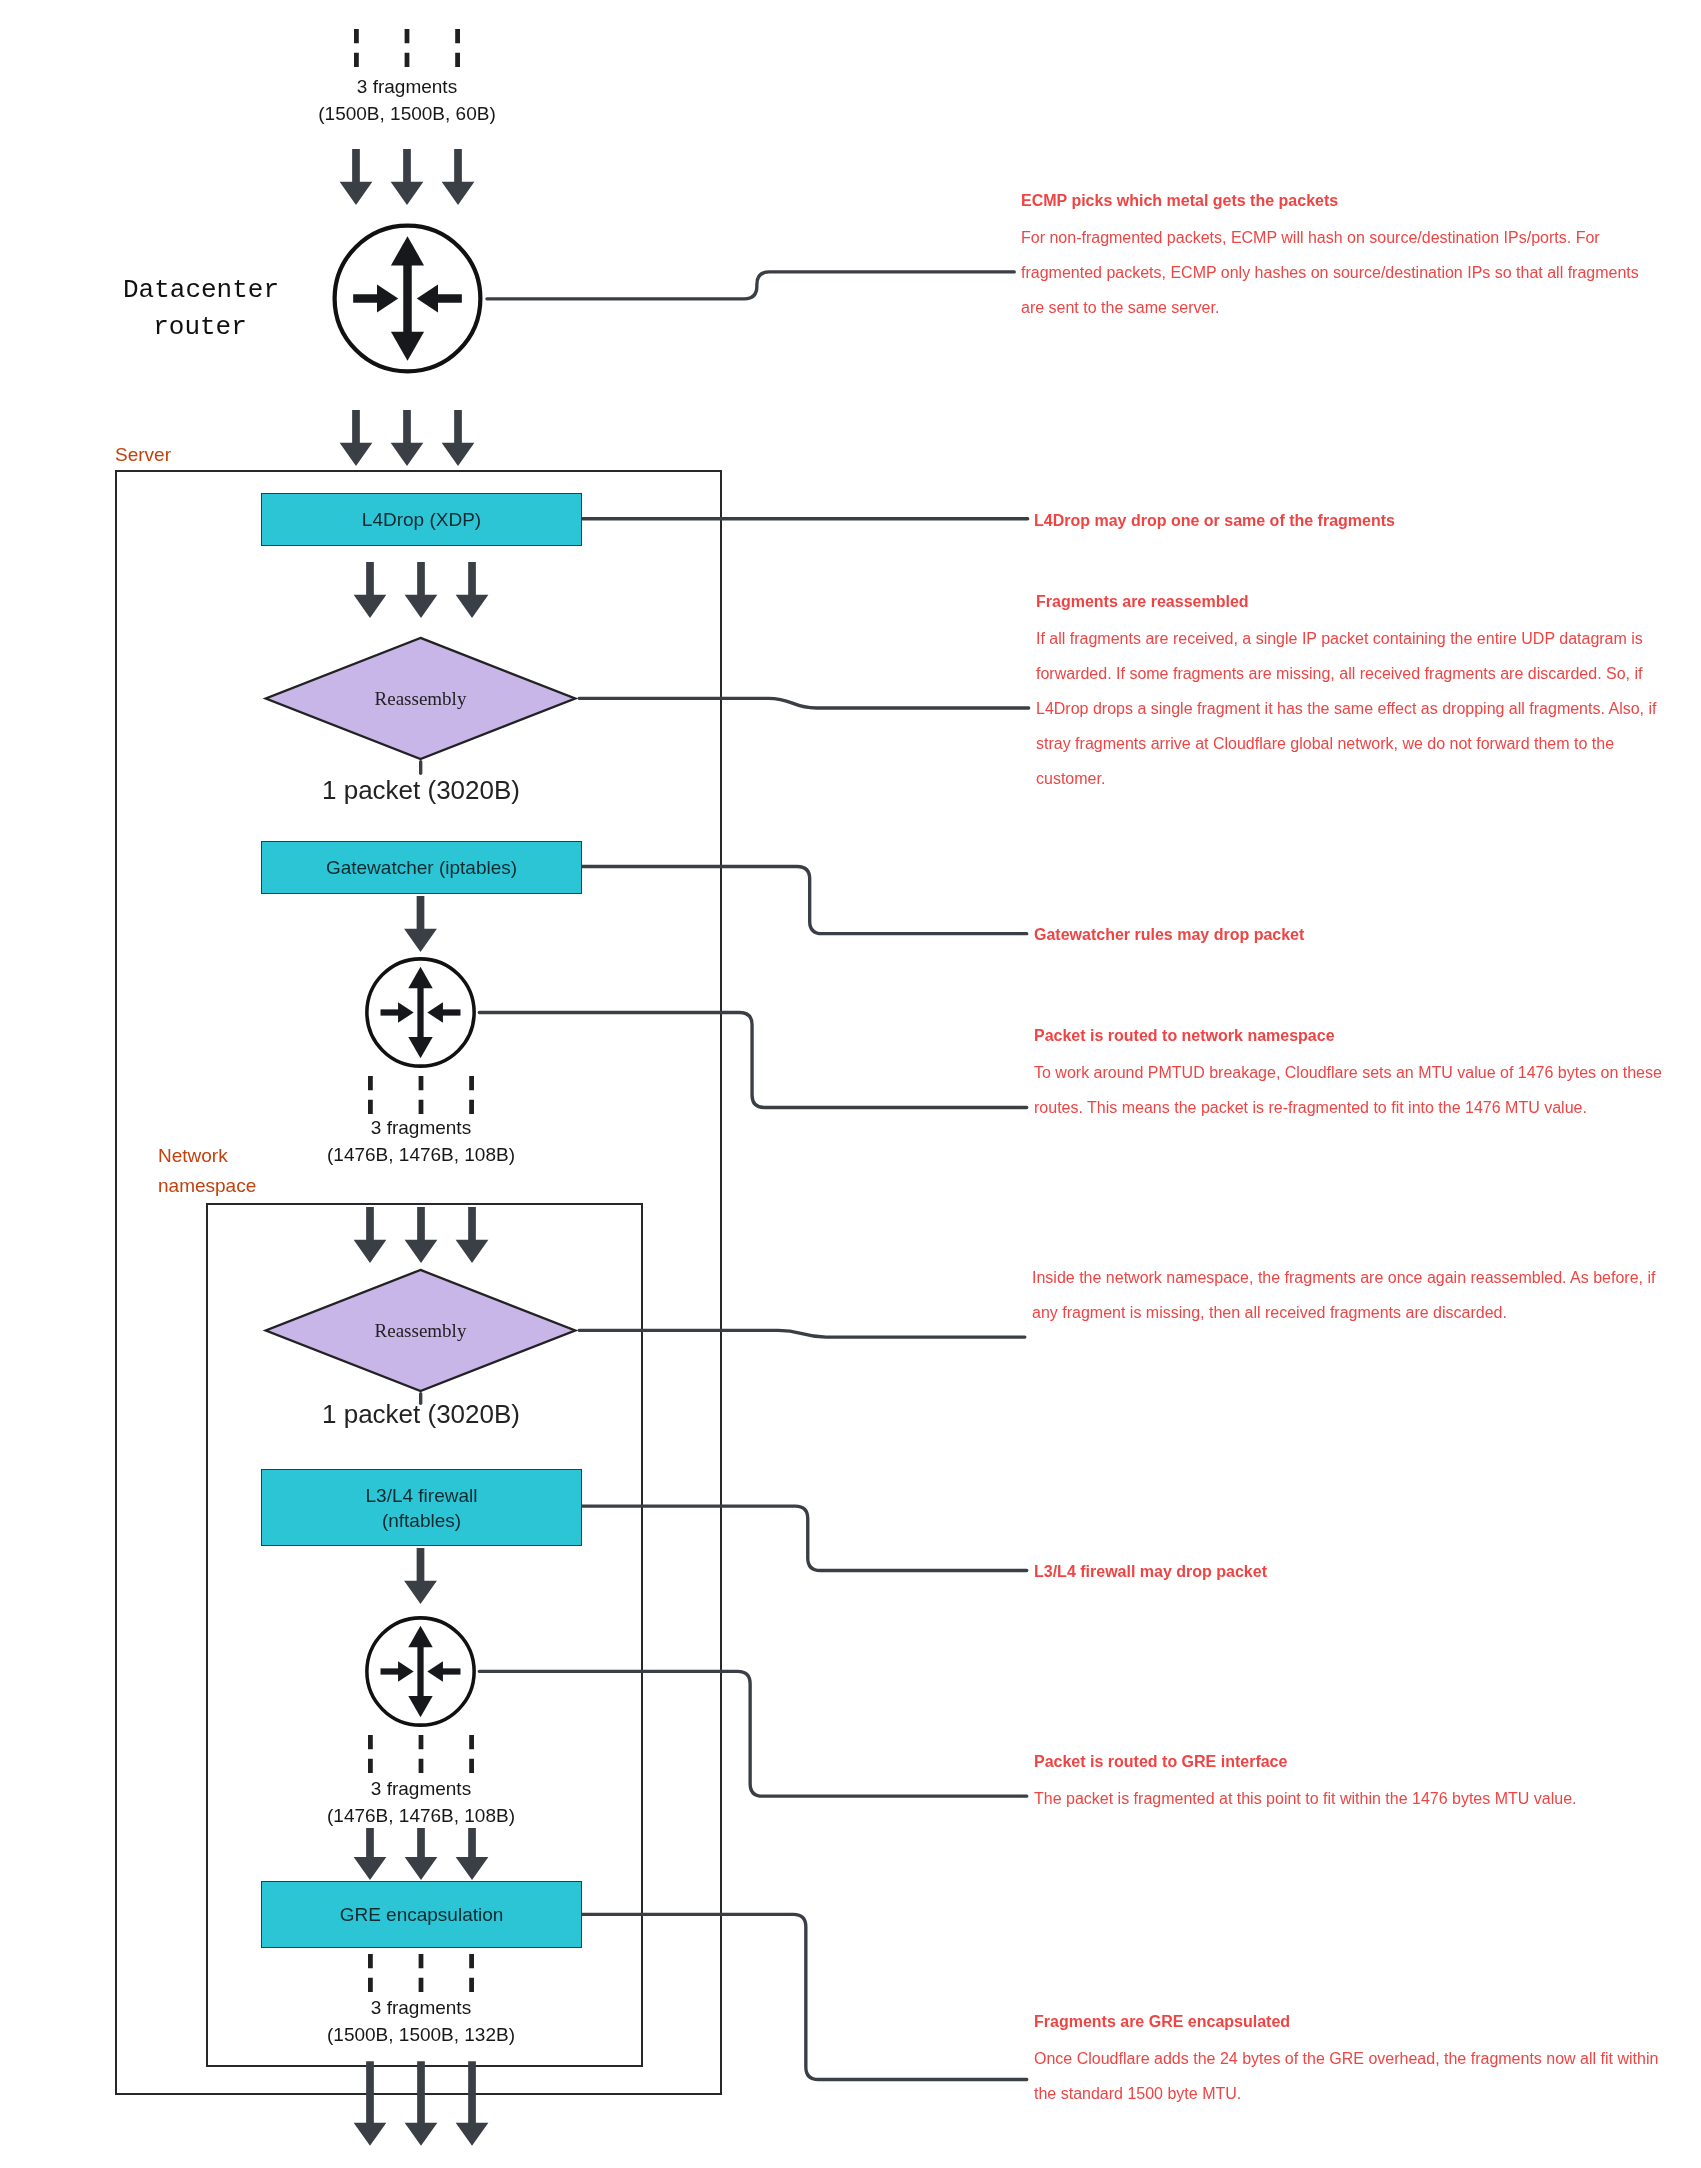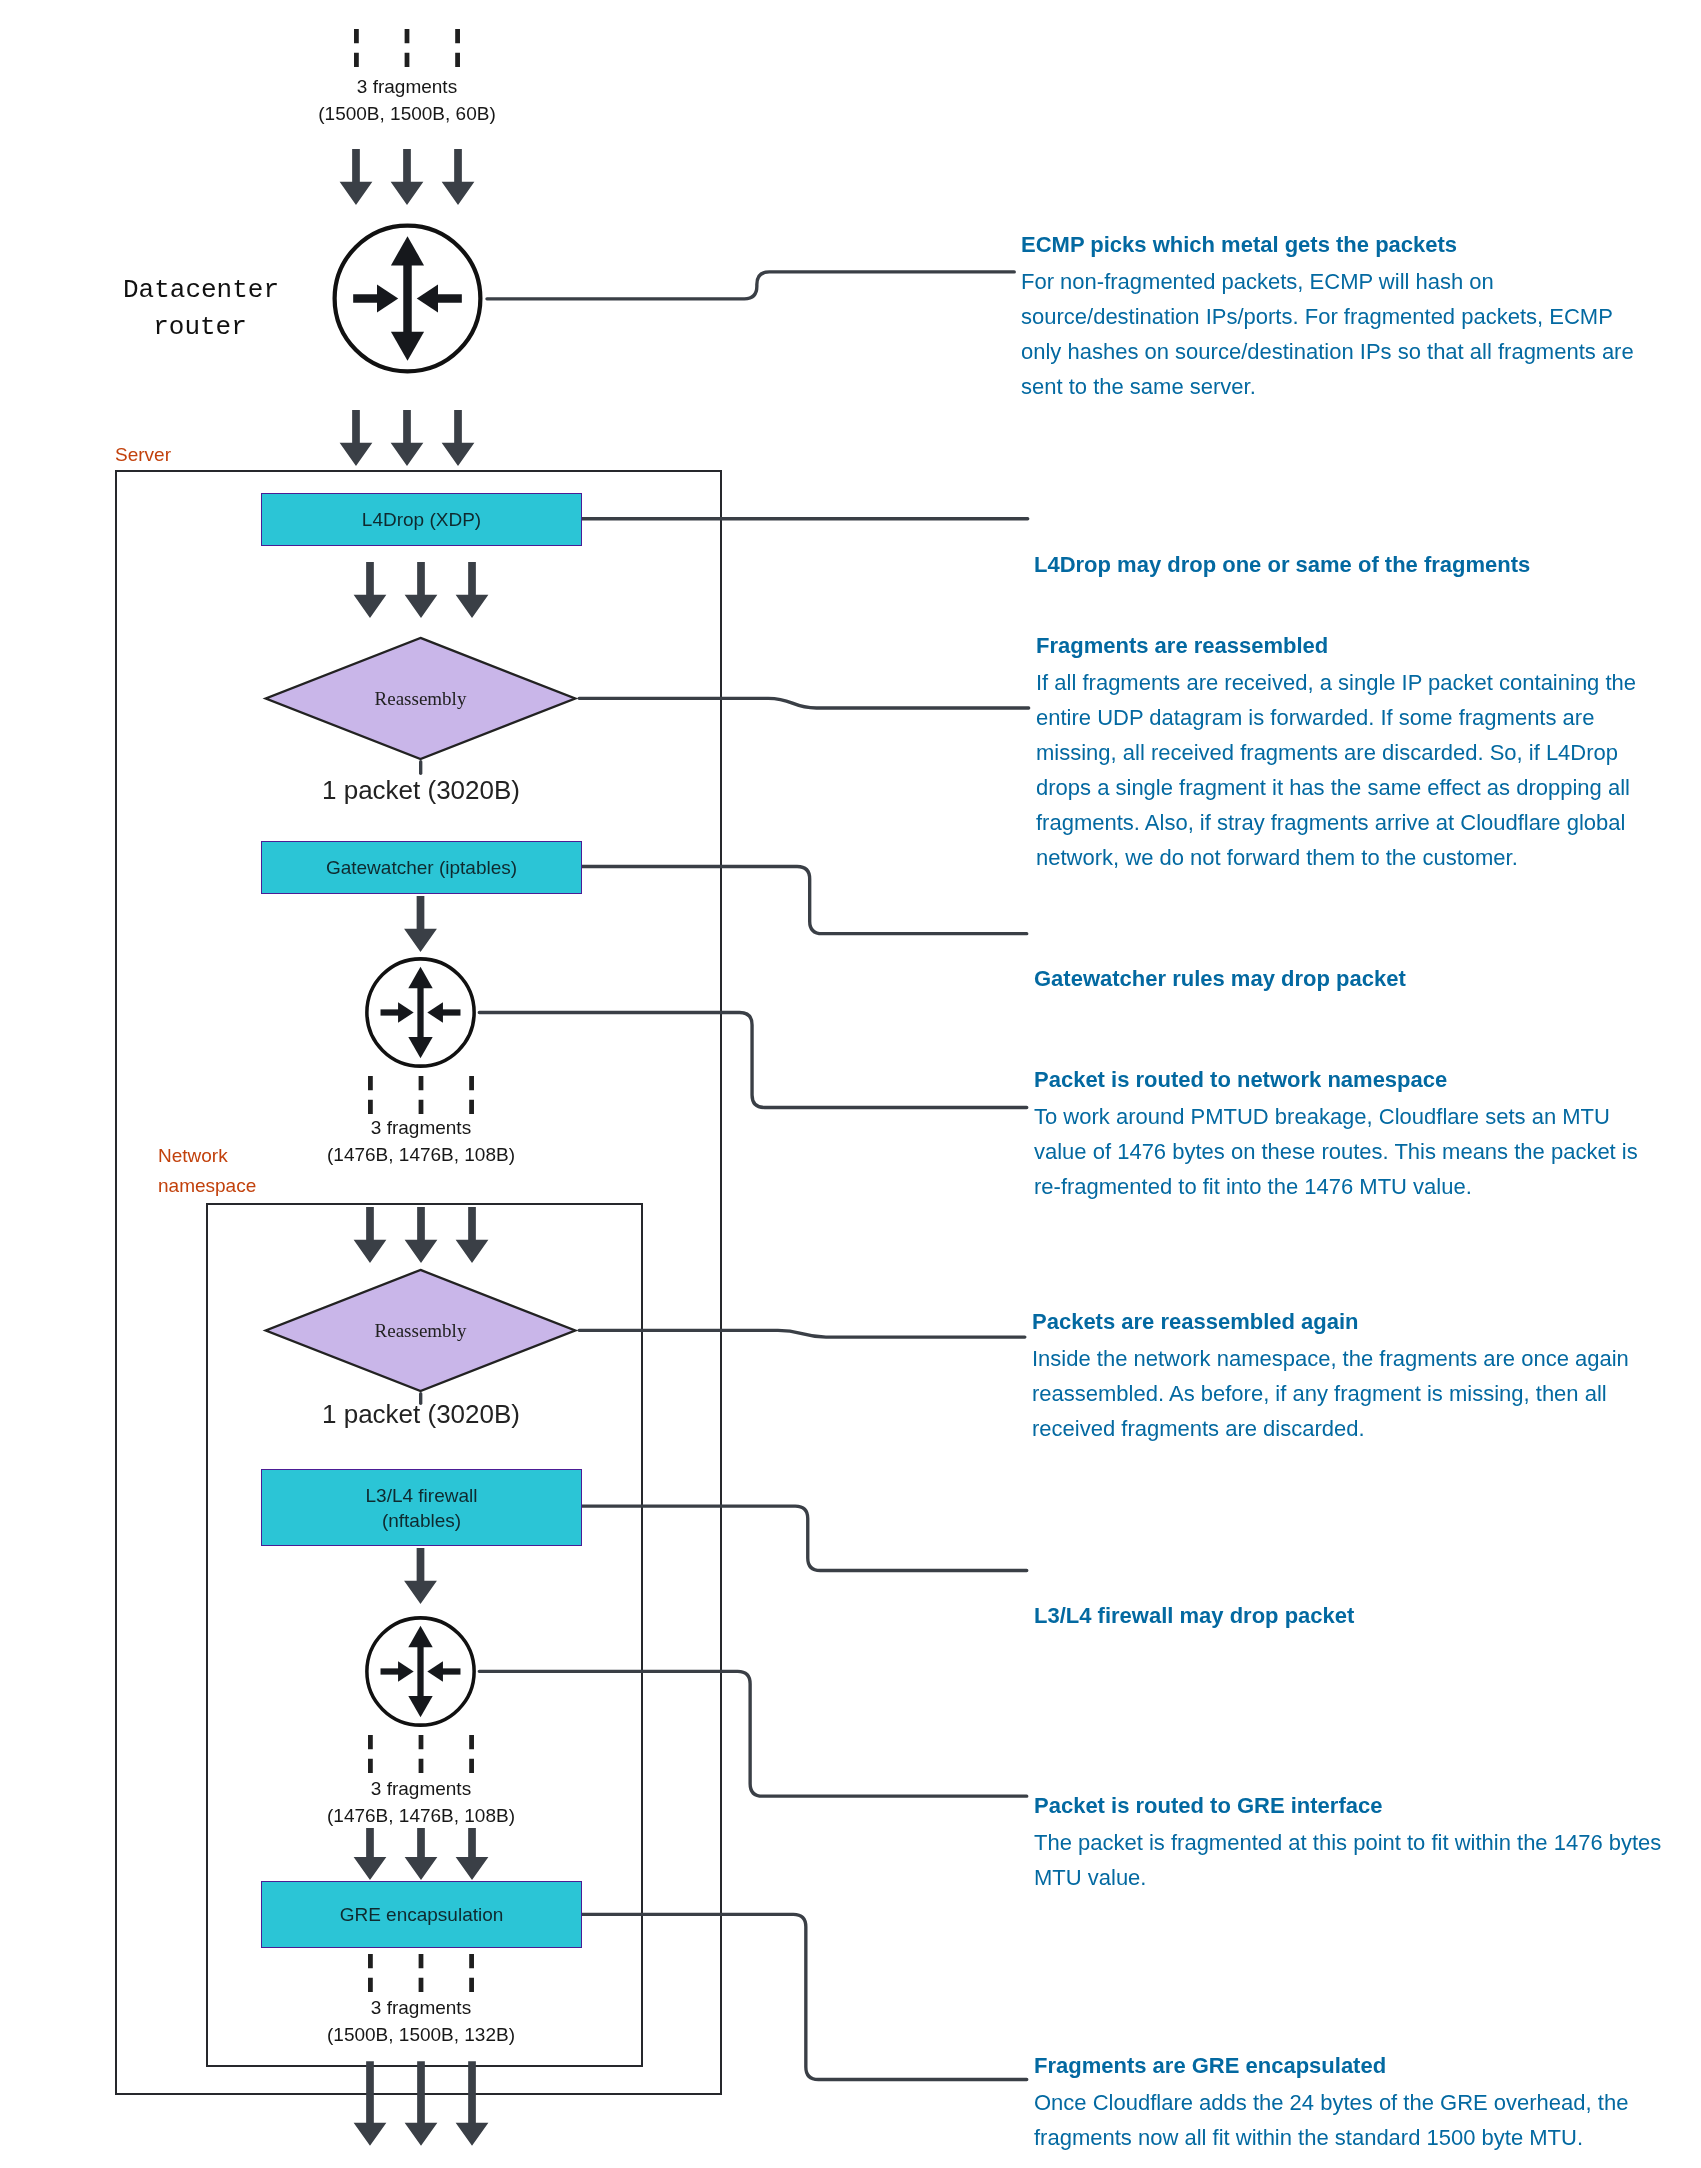--- a/index.html
+++ b/index.html
@@ -17,21 +17,21 @@
     text-align: center; font-size: 19px; line-height: 25px; color: #0f2a2f;
   }
   .diamond { position: absolute; width: 317px; height: 127px; font-family: Liberation Serif, serif; }
   .dlabel {
     position: absolute; inset: 0; display: flex; align-items: center; justify-content: center;
     font-size: 19px; color: #222;
   }
   .frag { position: absolute; width: 288px; text-align: center; font-size: 19px; line-height: 27px; color: #171717; }
   .packet-label { position: absolute; width: 288px; text-align: center; font-size: 26px; color: #222; }
   .side-label { position: absolute; font-size: 26px; line-height: 37px; text-align: center; color: #111; font-family: Liberation Mono, monospace; }
-  .ann { position: absolute; width: 629px; font-size: 22px; line-height: 35px; color: #0369a1; margin-top: 44px; }
+  .ann { position: absolute; width: 629px; font-size: 16px; line-height: 35px; color: #ef4444; }
   .ann-title { font-weight: bold; margin-bottom: 1.9px; }
   .conn { position: absolute; left: 0; top: 0; pointer-events: none; }
   .arrowfill { fill: #3a3f46; }
   .dashline { stroke: #1f1f1f; stroke-width: 5; }
 </style>
 </head>
 <body>
 
 <div class="canvas">
 
@@ -227,21 +227,20 @@
   <div class="ann" style="left:1034px;top:917px">
     <div class="ann-title">Gatewatcher rules may drop packet</div>
   </div>
 
   <div class="ann" style="left:1034px;top:1018px">
     <div class="ann-title">Packet is routed to network namespace</div>
     <div class="ann-body">To work around PMTUD breakage, Cloudflare sets an MTU value of 1476 bytes on these routes. This means the packet is re-fragmented to fit into the 1476 MTU value.</div>
   </div>
 
   <div class="ann" style="left:1032px;top:1260px">
-    <div class="ann-title">Packets are reassembled again</div>
     <div class="ann-body">Inside the network namespace, the fragments are once again reassembled. As before, if any fragment is missing, then all received fragments are discarded.</div>
   </div>
 
   <div class="ann" style="left:1034px;top:1554px">
     <div class="ann-title">L3/L4 firewall may drop packet</div>
   </div>
 
   <div class="ann" style="left:1034px;top:1744px">
     <div class="ann-title">Packet is routed to GRE interface</div>
     <div class="ann-body">The packet is fragmented at this point to fit within the 1476 bytes MTU value.</div>

